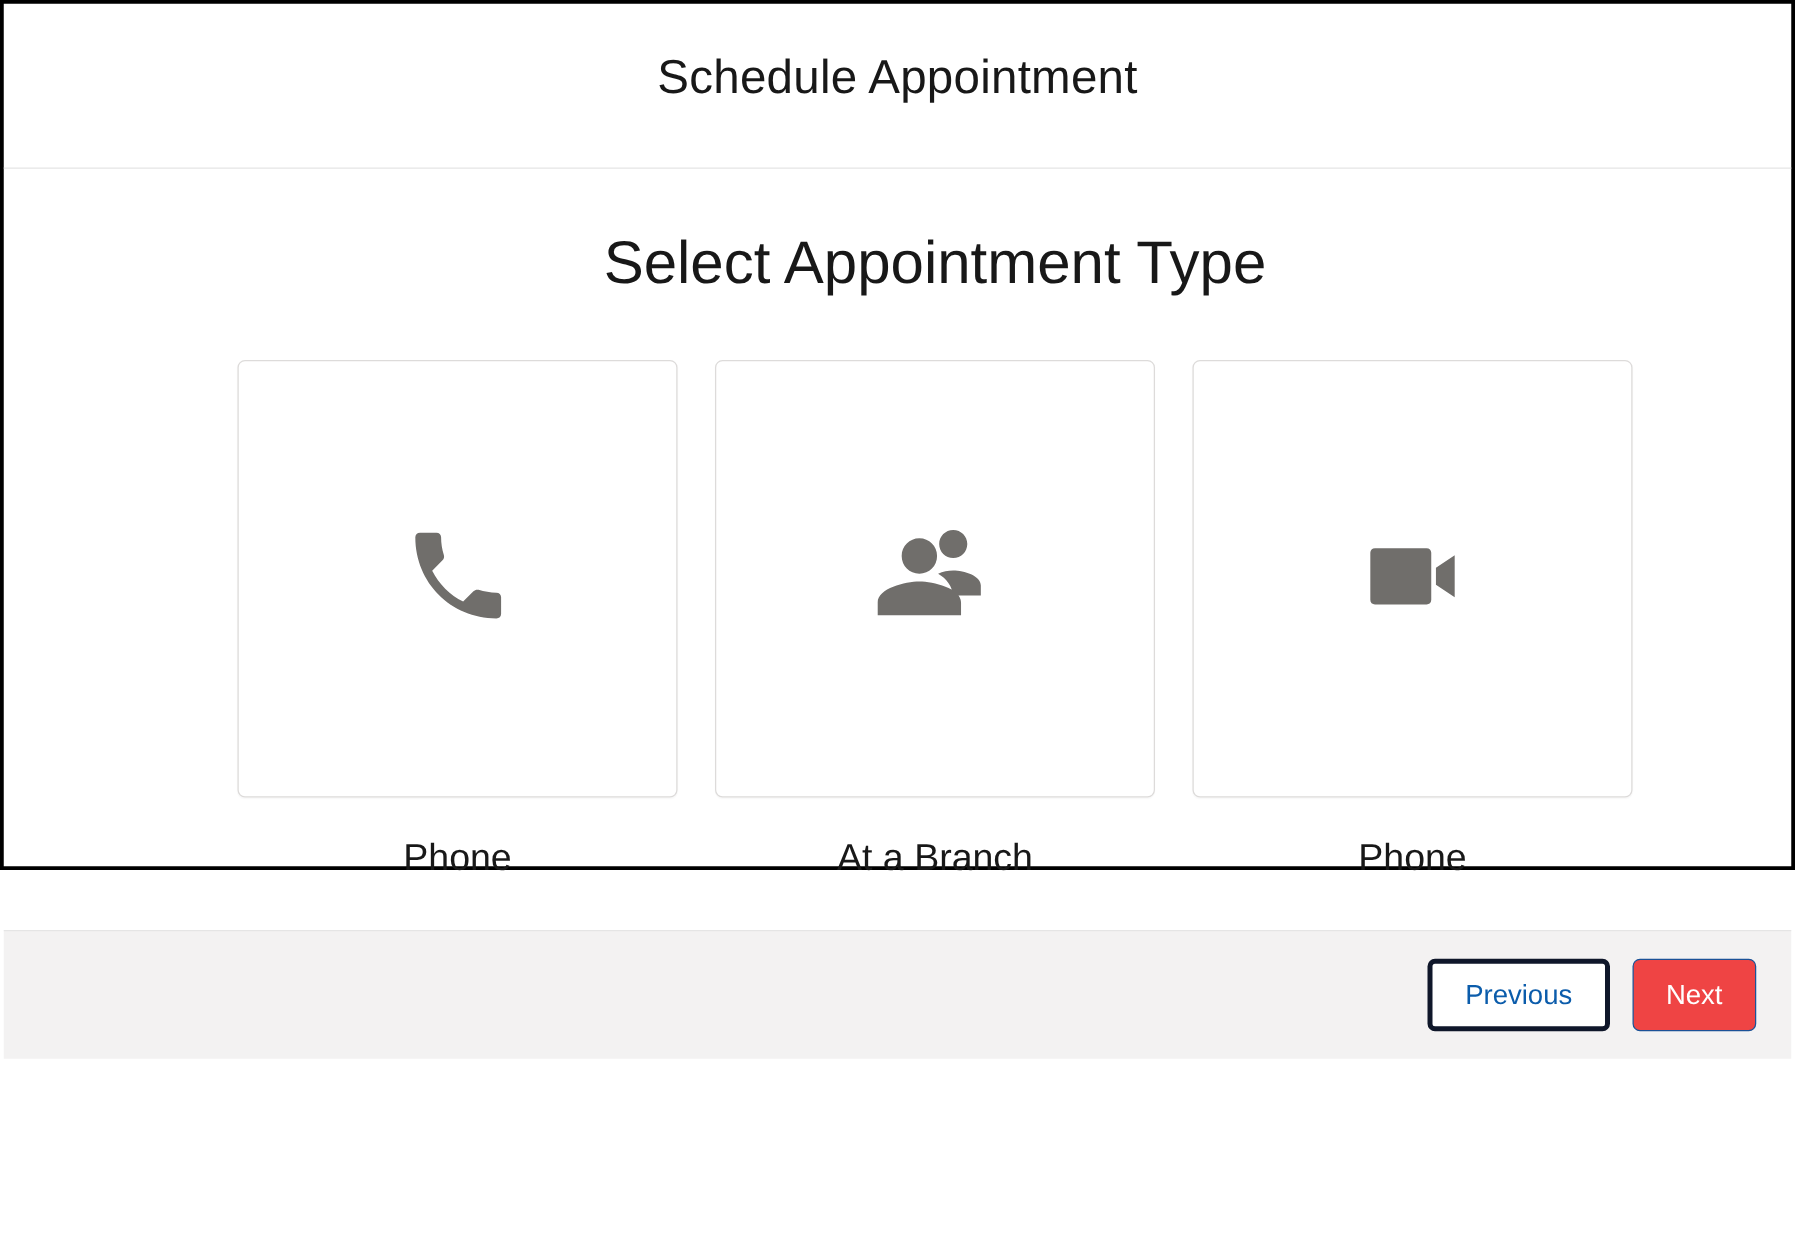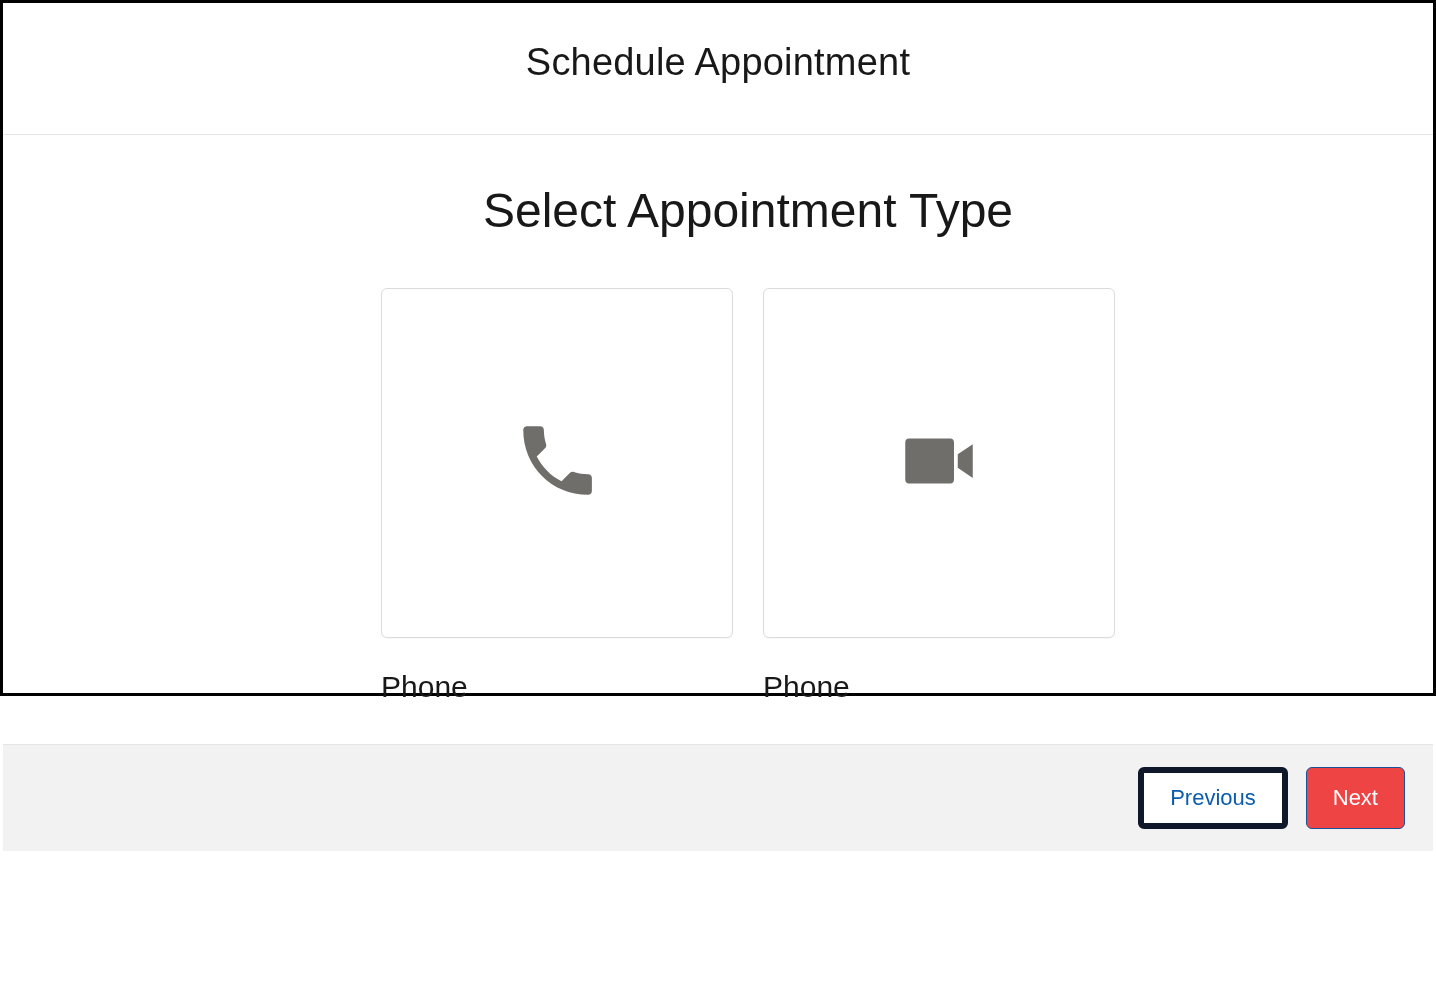--- a/index.html
+++ b/index.html
@@ -44,20 +44,21 @@
   }
   .options {
     width: 100%;
     display: flex;
     justify-content: center;
     gap: 30px;
   }
   .option {
     display: flex;
     flex-direction: column;
+    align-items: center;
     width: 352px;
   }
   .card {
     width: 100%;
     height: 350px;
     border: 1px solid #dddbda;
     border-radius: 6px;
     display: flex;
     align-items: center;
     justify-content: center;
@@ -83,21 +84,21 @@
   .btn {
     font-size: 22px;
     padding: 12px 26px;
     border-radius: 6px;
     cursor: pointer;
     font-family: inherit;
     line-height: 1.2;
   }
   .btn-secondary {
     background: #fff;
-    border: 6px solid #0f172a;
+    border: 4px solid #0f172a;
     color: #0b5cab;
   }
   .btn-primary {
     background: #ef4444;
     border: 1px solid #1b5297;
     color: #fff;
   }
 </style>
 </head>
 <body>
@@ -117,20 +118,30 @@
         <div class="card">
           <span>
             <svg width="90" height="90" viewBox="0 0 24 24">
                 <path d="M6.6 10.8c1.4 2.8 3.8 5.2 6.6 6.6l2.2-2.2c.3-.3.7-.4 1.1-.3 1.2.4 2.5.6 3.8.6.6 0 1 .4 1 1v3.5c0 .6-.4 1-1 1C10.6 21 3 13.4 3 3.7c0-.6.4-1 1-1h3.5c.6 0 1 .4 1 1 0 1.3.2 2.6.6 3.8.1.4 0 .8-.3 1.1L6.6 10.8z"></path>
               </svg>
           </span>
         </div>
         <div class="option-label">Phone</div>
       </div>
 
+      <div class="option">
+        <div class="card">
+          <span>
+            <svg width="100" height="100" viewBox="0 0 24 24">
+                <path d="M15.5 8.5c1.5 0 2.7-1.2 2.7-2.7S17 3.1 15.5 3.1s-2.7 1.2-2.7 2.7 1.2 2.7 2.7 2.7zm-6.5 3c1.9 0 3.4-1.5 3.4-3.4S10.9 4.7 9 4.7 5.6 6.2 5.6 8.1 7.1 11.5 9 11.5zm6.5-.6c-1 0-2 .2-2.9.6 1.6.9 2.7 2.4 2.9 4.2h5.3v-1.9c0-1.9-3.2-2.9-5.3-2.9zM9 13c-2.7 0-8 1.3-8 4v2.5h16V17c0-2.7-5.3-4-8-4z"></path>
+              </svg>
+          </span>
+        </div>
+        <div class="option-label">At a Branch</div>
+      </div>
 
       <div class="option">
         <div class="card">
           <span>
             <svg width="90" height="90" viewBox="0 0 24 24">
                 <path d="M4 6h11c.6 0 1 .4 1 1v10c0 .6-.4 1-1 1H4c-.6 0-1-.4-1-1V7c0-.6.4-1 1-1zm13 4.2 4-2.7v9l-4-2.7v-3.6z"></path>
               </svg>
           </span>
         </div>
         <div class="option-label">Phone</div>

